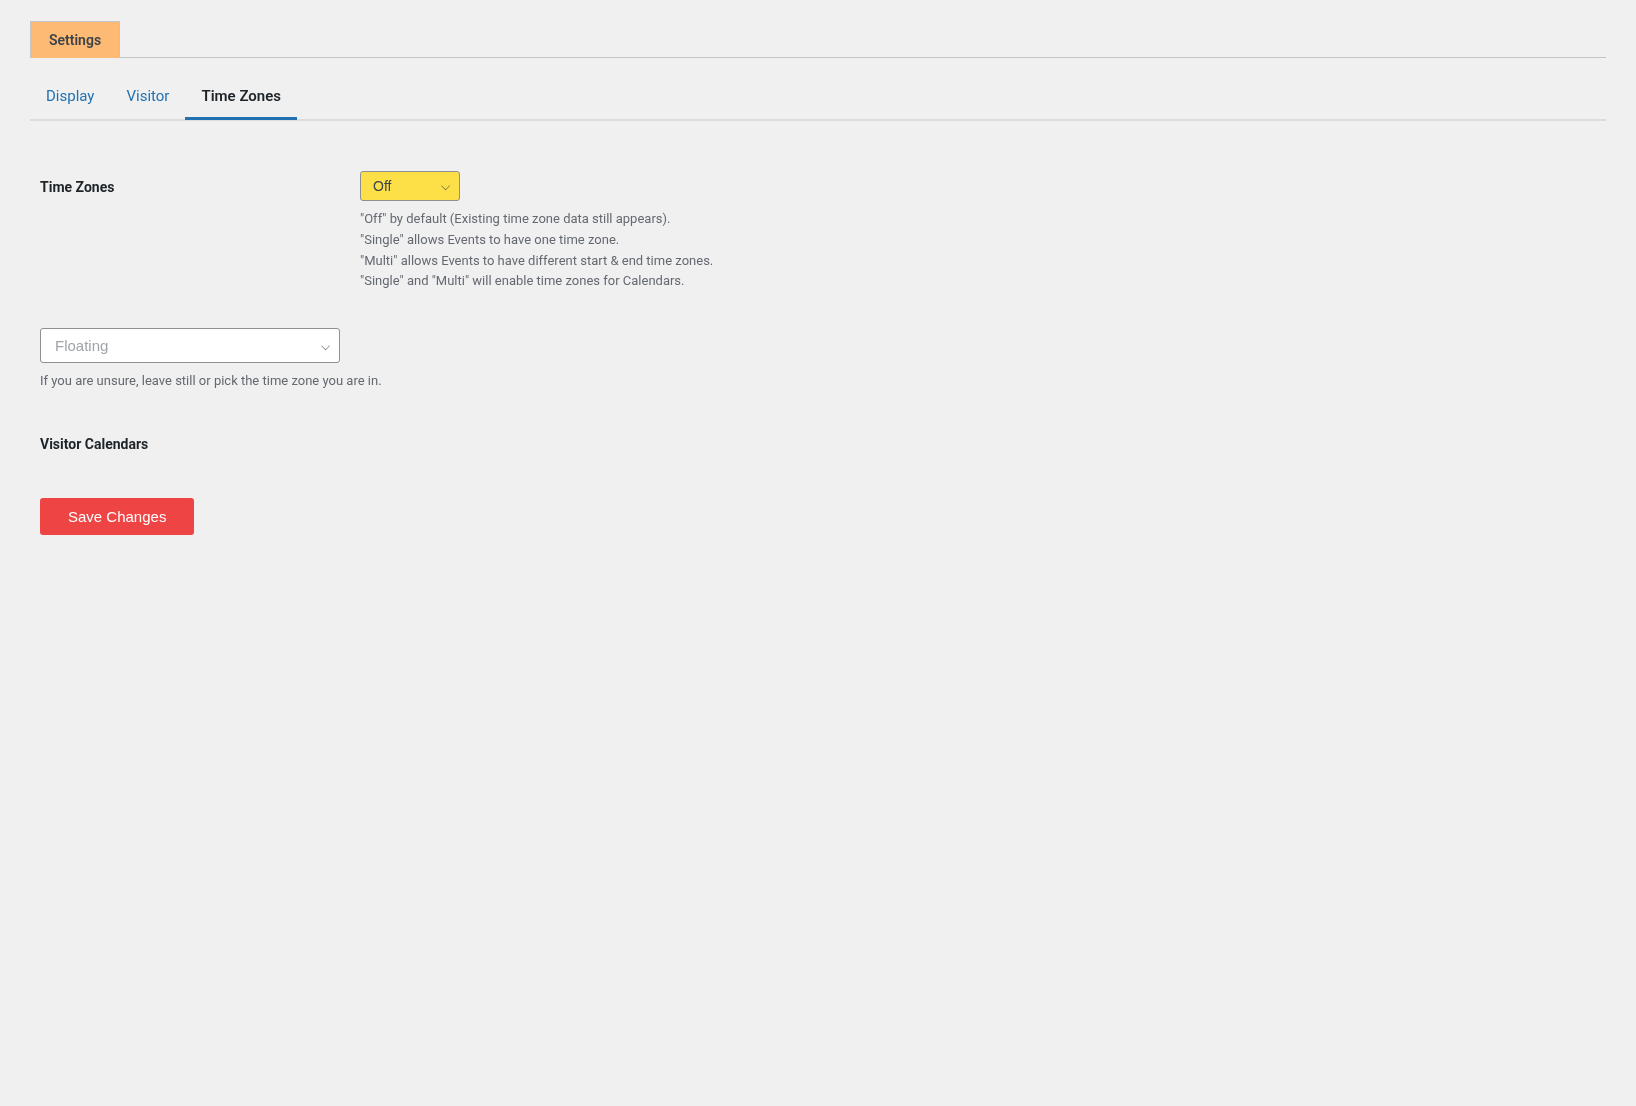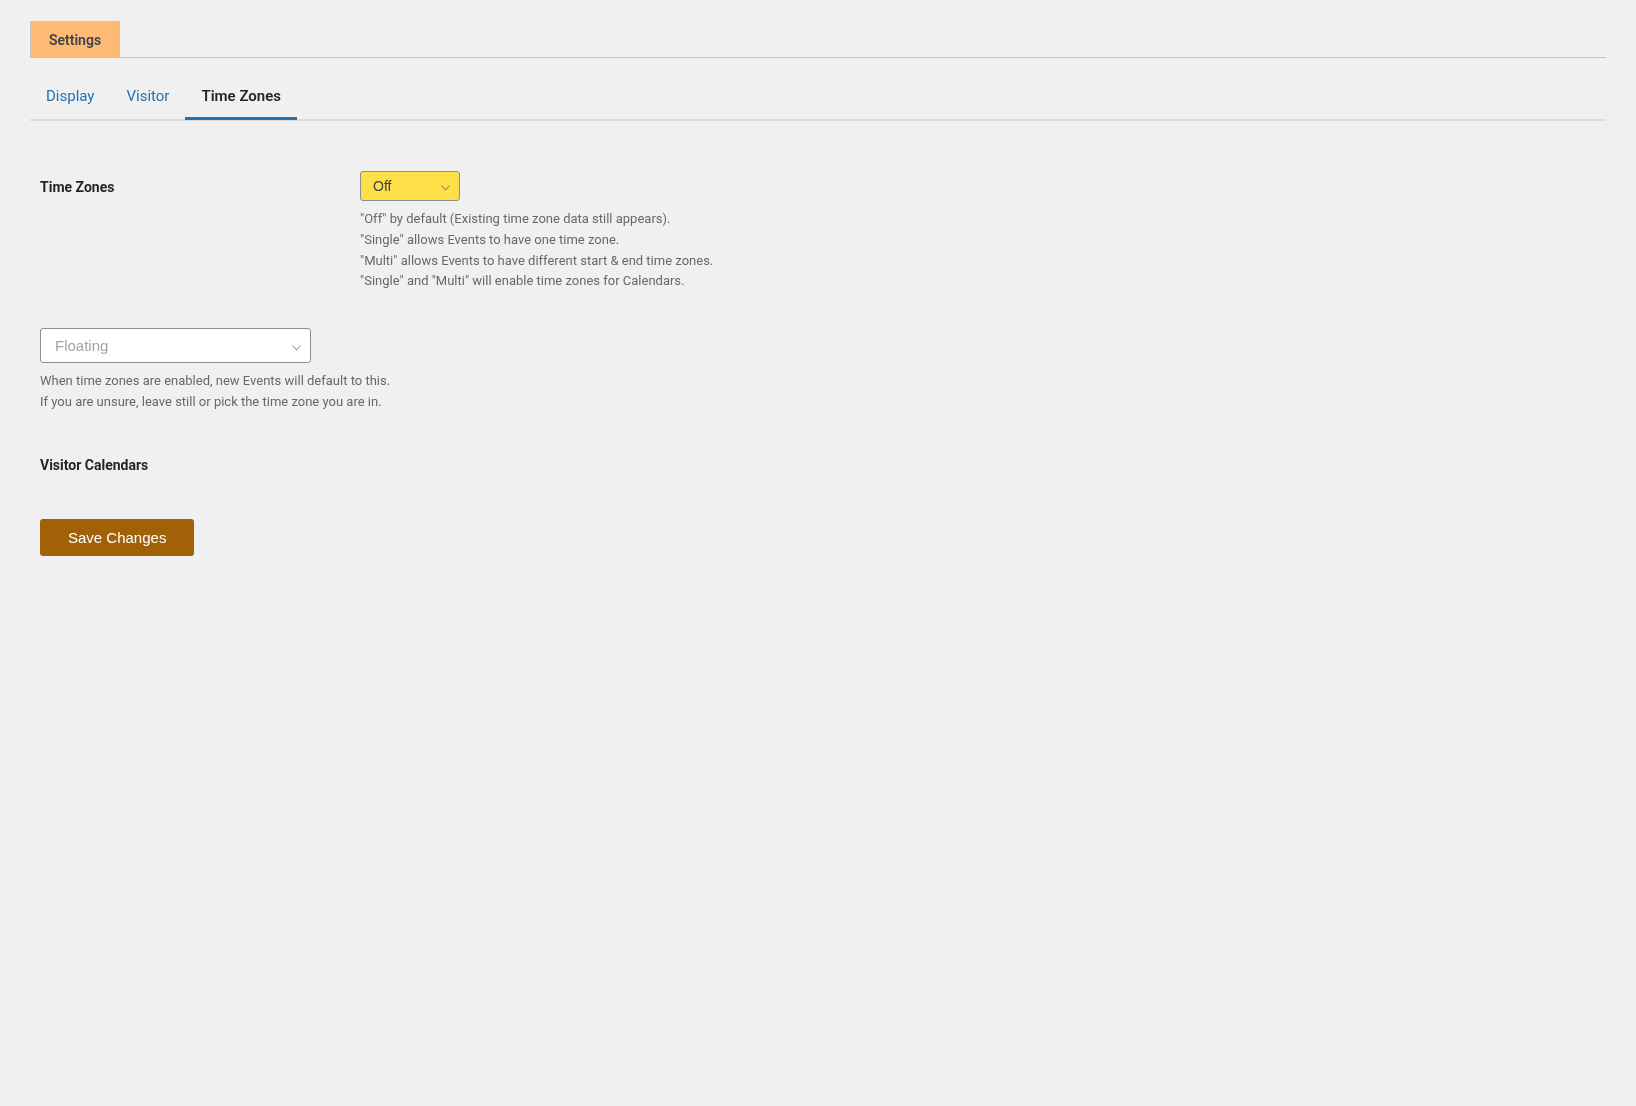--- a/index.html
+++ b/index.html
@@ -112,21 +112,21 @@
     .select-large {
       appearance: none;
       -webkit-appearance: none;
       background: #fff;
       border: 1px solid #8c8f94;
       border-radius: 3px;
       padding: 8px 40px 8px 14px;
       font-size: 15px;
       color: #a0a5aa;
       cursor: pointer;
-      width: 271px;
+      width: 300px;
     }
 
     .chevron-icon {
       position: absolute;
       right: 10px;
       top: 50%;
       transform: translateY(-50%);
       pointer-events: none;
       color: #3c434a;
       font-size: 12px;
@@ -153,21 +153,21 @@
       cursor: pointer;
     }
 
     .checkbox-label {
       font-size: 14px;
       color: #3c434a;
       cursor: pointer;
     }
 
     .save-button {
-      background-color: #a16207;
+      background-color: #ef4444;
       color: #fff;
       border: none;
       border-radius: 3px;
       padding: 10px 28px;
       font-size: 15px;
       font-weight: 500;
       cursor: pointer;
       margin-top: 10px;
       margin-left: 10px;
     }
@@ -219,21 +219,20 @@
 
     <div class="settings-row">
       <div class="settings-field">
         <div class="select-wrapper">
           <select class="select-large">
             <option value="" disabled="" selected="">Floating</option>
           </select>
           <span class="chevron-icon">⌵</span>
         </div>
         <div class="help-text">
-          <div>When time zones are enabled, new Events will default to this.</div>
           <div>If you are unsure, leave still or pick the time zone you are in.</div>
         </div>
       </div>
     </div>
 
     <div class="settings-row">
       <div class="settings-label">Visitor Calendars</div>
     </div>
 
     <div>

